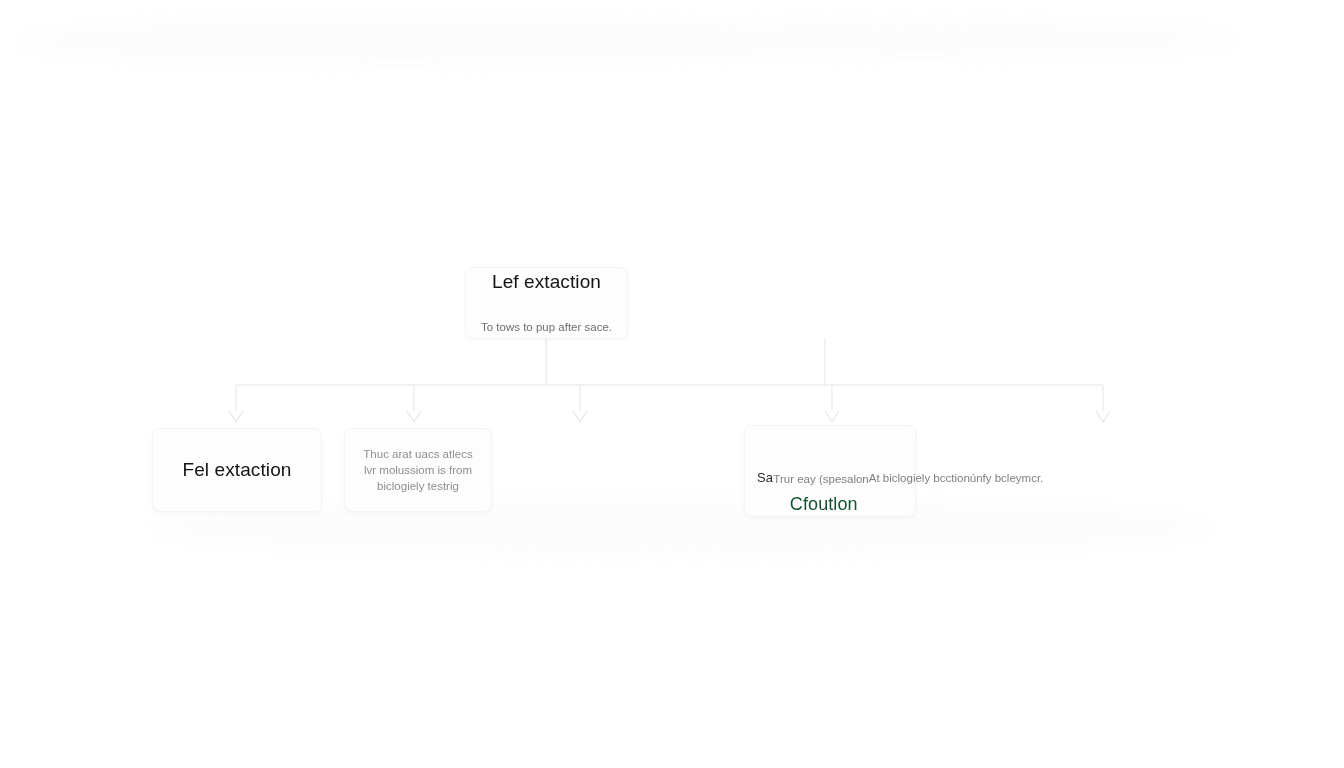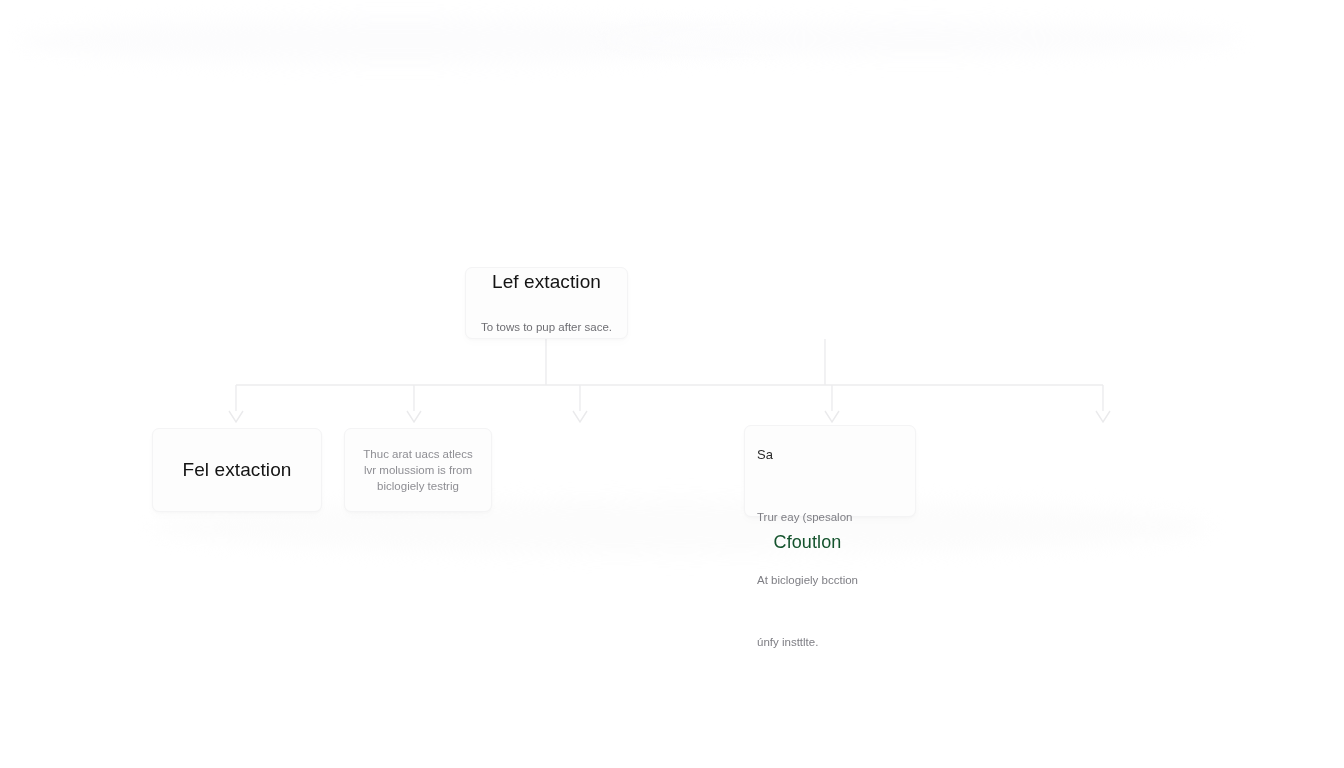--- a/index.html
+++ b/index.html
@@ -96,26 +96,24 @@
   #node-bot-3 { left: 512px; top: 428px; width: 140px; height: 84px; }
   #node-bot-4 { left: 744px; top: 425px; width: 172px; height: 92px; }
   #node-bot-5 { left: 1016px; top: 428px; width: 176px; height: 84px; }
 
   
   .overlay-stack {
     position: relative;
     width: 100%;
     height: 100%;
     display: flex;
-    flex-direction: column;
-    align-items: flex-start;
+    align-items: center;
     justify-content: flex-start;
     padding-top: 12px;
     box-sizing: border-box;
-    gap: 44px;
   }
   .overlay-small-top {
     font-size: 13px;
     color: #2b2b2b;
     line-height: 1;
     letter-spacing: 0.2px;
   }
   .overlay-line {
     position: relative;
     margin-top: 4px;
@@ -207,18 +205,18 @@
 
 
   <div class="node" id="node-bot-4">
     <div class="overlay-stack">
       <div class="overlay-small-top">Sa</div>
       <div class="overlay-line">
         <span>Trur eay (</span><span>spesalon</span>
         <span class="overlay-big">Cfoutlon</span>
       </div>
       <div class="overlay-rest">At biclogiely bcction</div>
-      <div class="overlay-rest">únfy insttlte.</div>
+      <div class="overlay-rest">únfy bcleymcr.</div>
     </div>
   </div>
 
 
 </div>
 
 </body></html>

